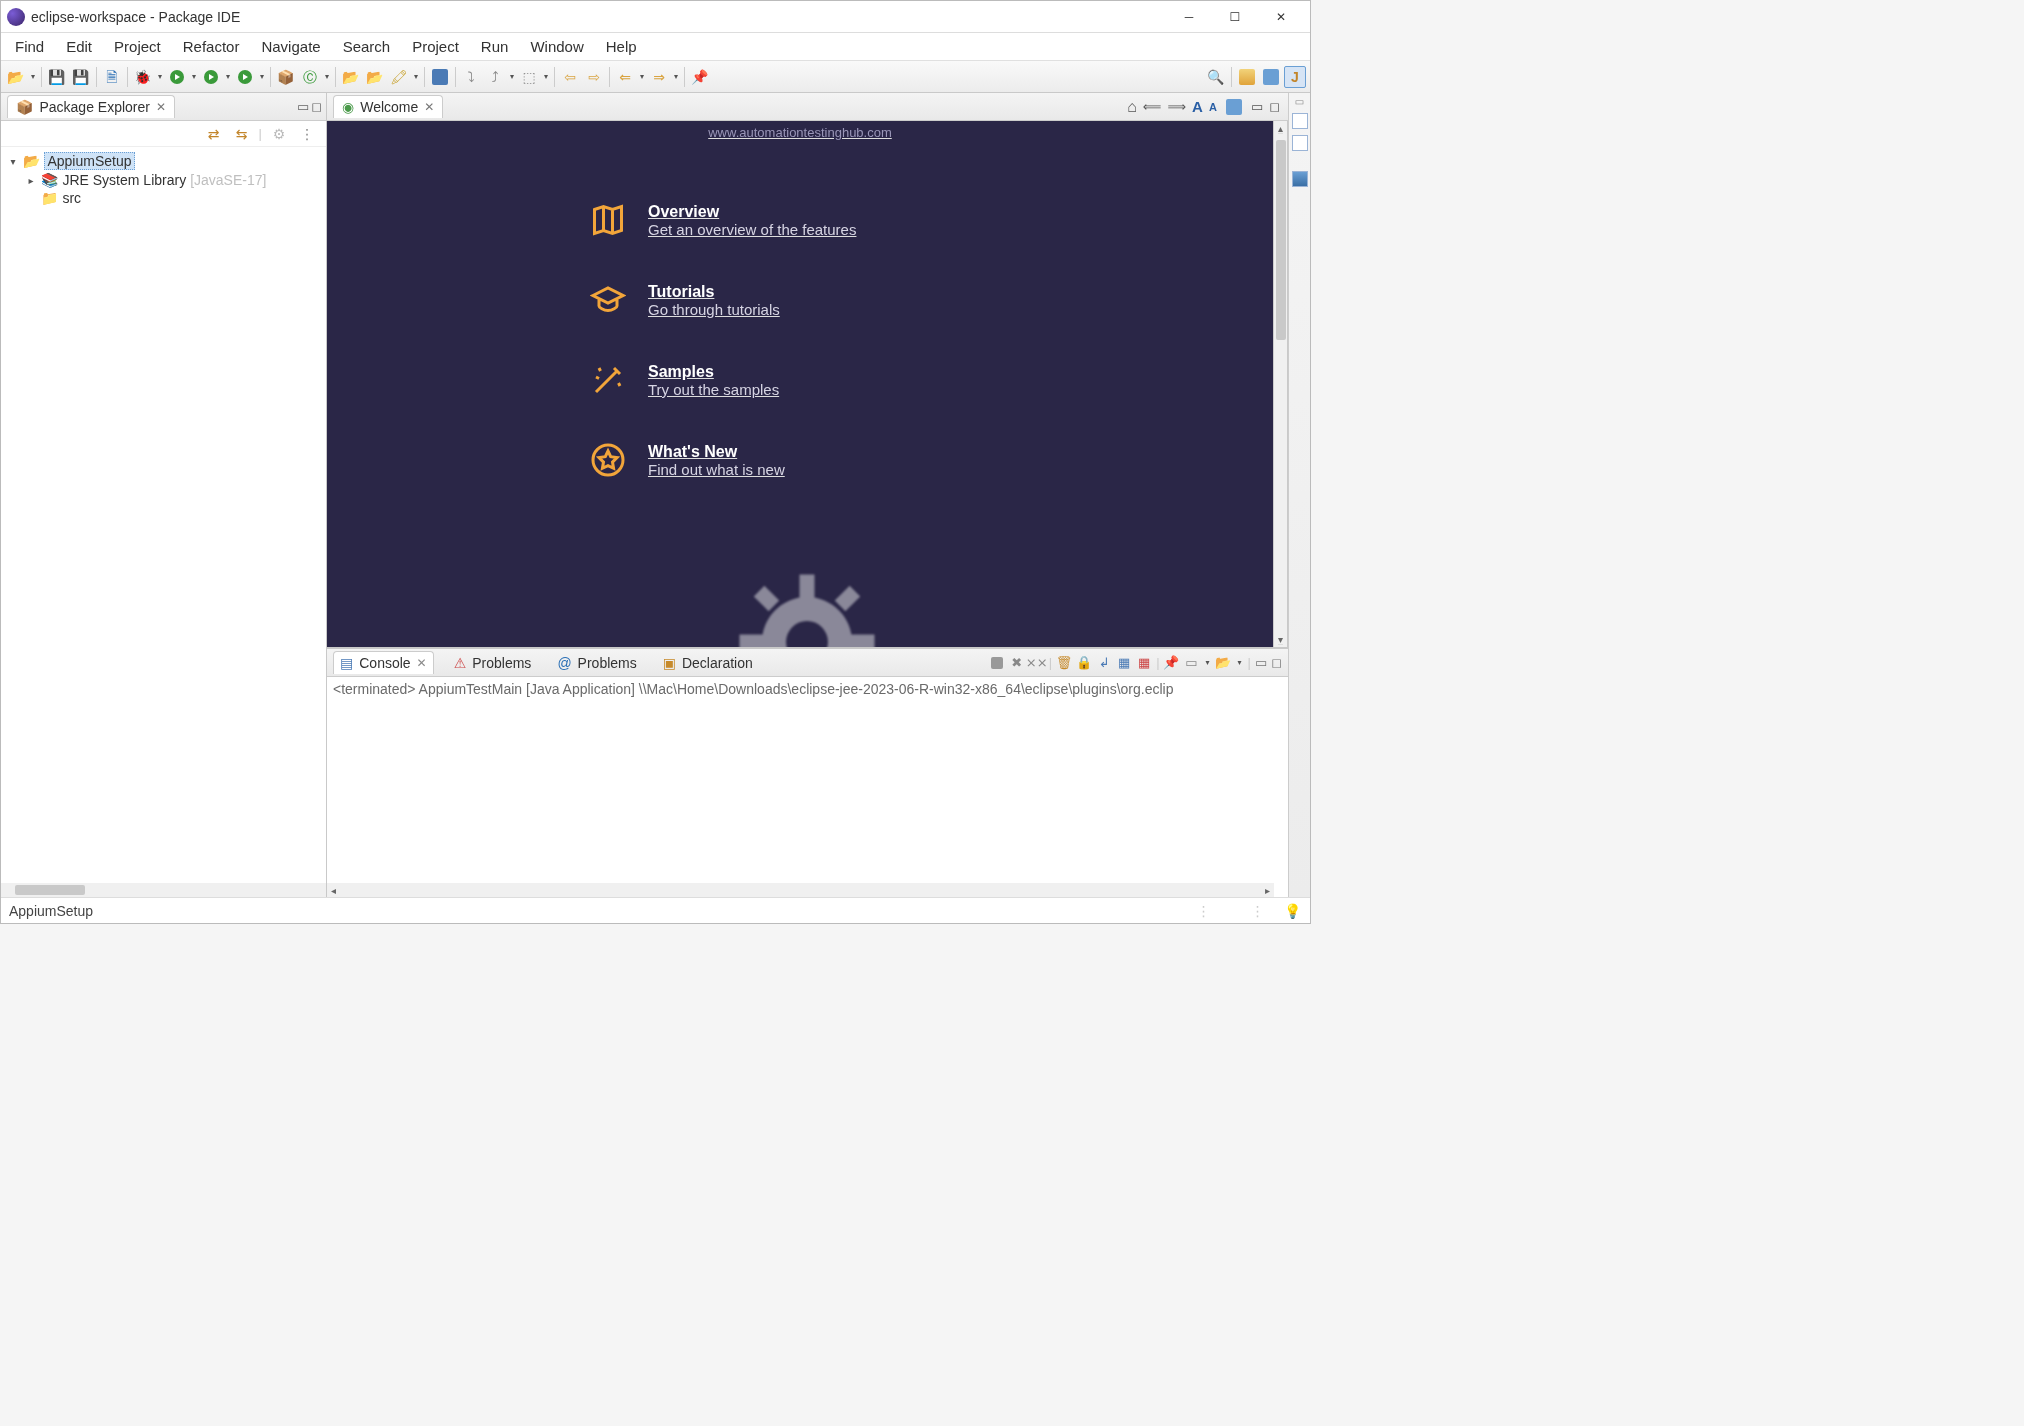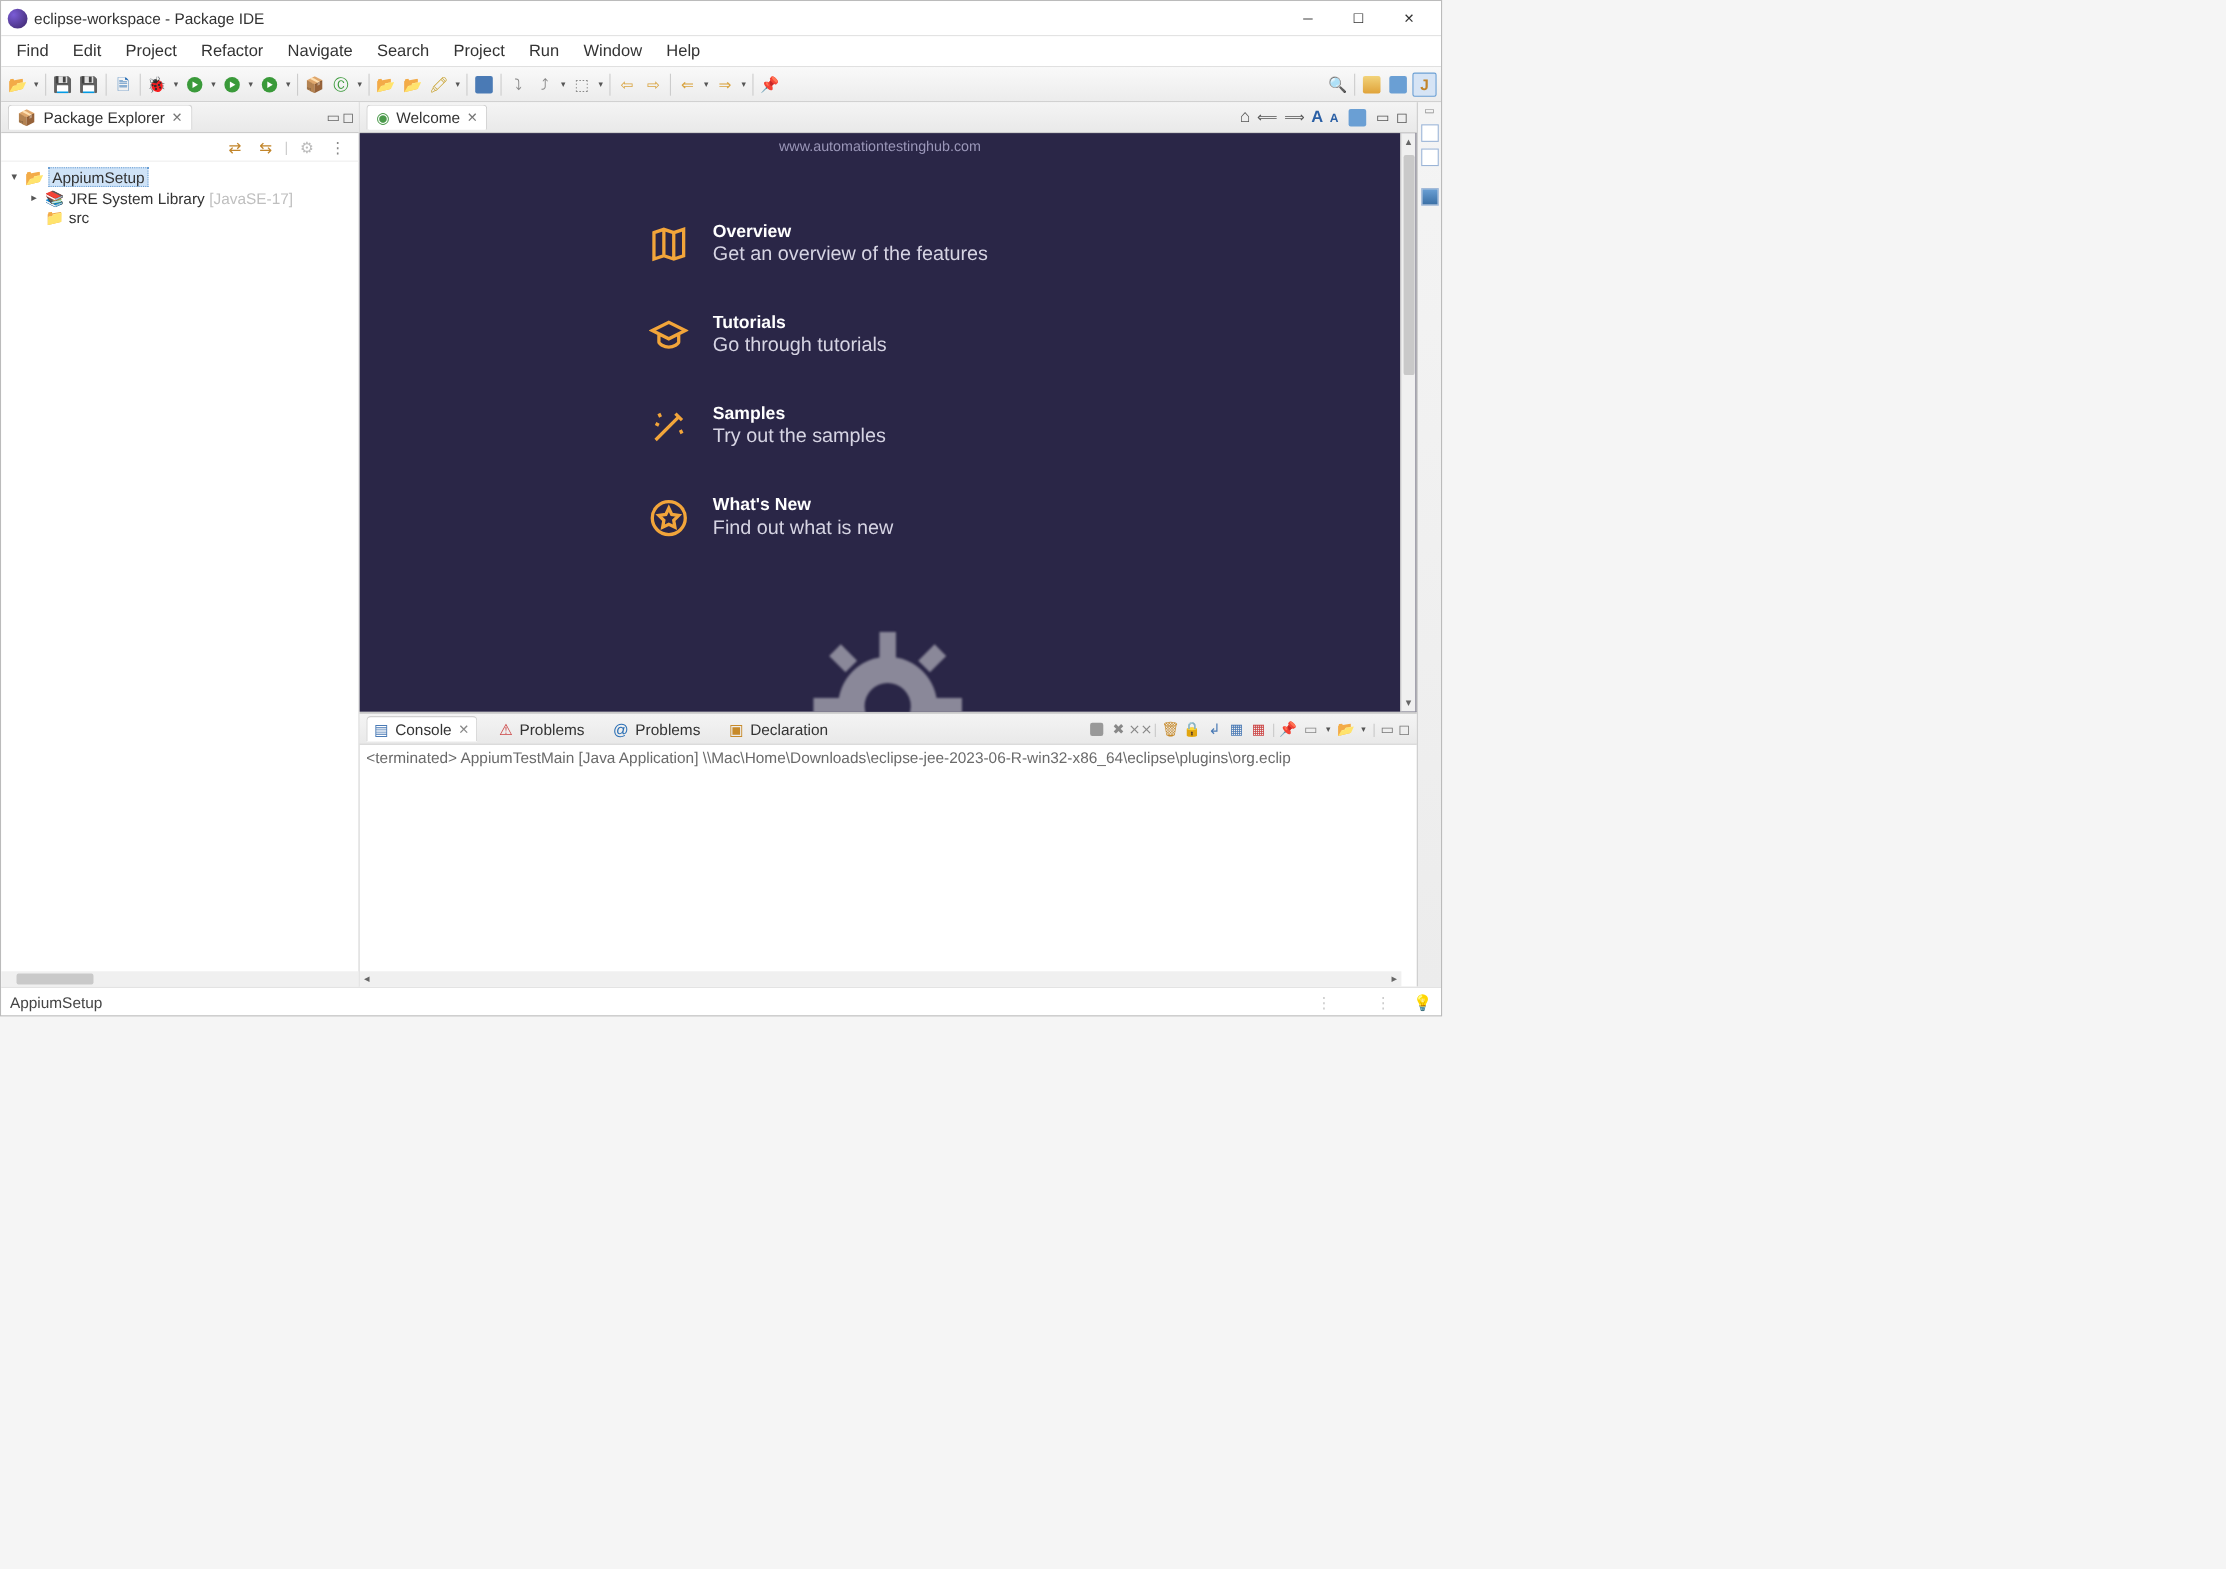--- a/index.html
+++ b/index.html
@@ -157,40 +157,41 @@
   .font-small::before { content:"A"; font-size:11px; font-weight:bold; }
 
   .welcome-body {
     flex:1;
     background:#2a2647;
     color:#ddd;
     position:relative;
     overflow:hidden;
     display:flex;
     border-right:1px solid #c9c9c9;
+    text-decoration:underline;
   }
   .welcome-content {
     flex:1;
     display:flex; flex-direction:column; align-items:center;
     padding-top: 4px;
   }
   .welcome-url { color:#9a96b8; font-size:13px; margin-bottom:40px; }
   .welcome-item {
     display:flex; align-items:center; gap:22px;
     width:420px;
     margin:22px 0;
   }
   .wicon {
     width:36px; height:36px;
     display:flex;align-items:center;justify-content:center;
     color:#f2a53a; font-size:28px; flex-shrink:0;
   }
   .wicon svg { width:36px; height:36px; fill:none; stroke:#f2a53a; stroke-width:2; }
   .welcome-item .t { color:#fff; font-weight:bold; font-size:16px; }
-  .welcome-item .s { color:#d6d4e3; font-size:18px; }
+  .welcome-item .s { color:#d6d4e3; font-size:15px; }
   .gear-bottom {
     position:absolute; bottom:-70px; left:50%; transform:translateX(-50%);
     width:150px; height:150px;
     filter: blur(1px);
   }
   .editor-scroll {
     width:14px; background:#f0f0f0; display:flex; flex-direction:column; align-items:center;
     border-left:1px solid #ccc;
   }
   .editor-scroll .sbtn { font-size:10px; color:#666; padding:2px 0; }

